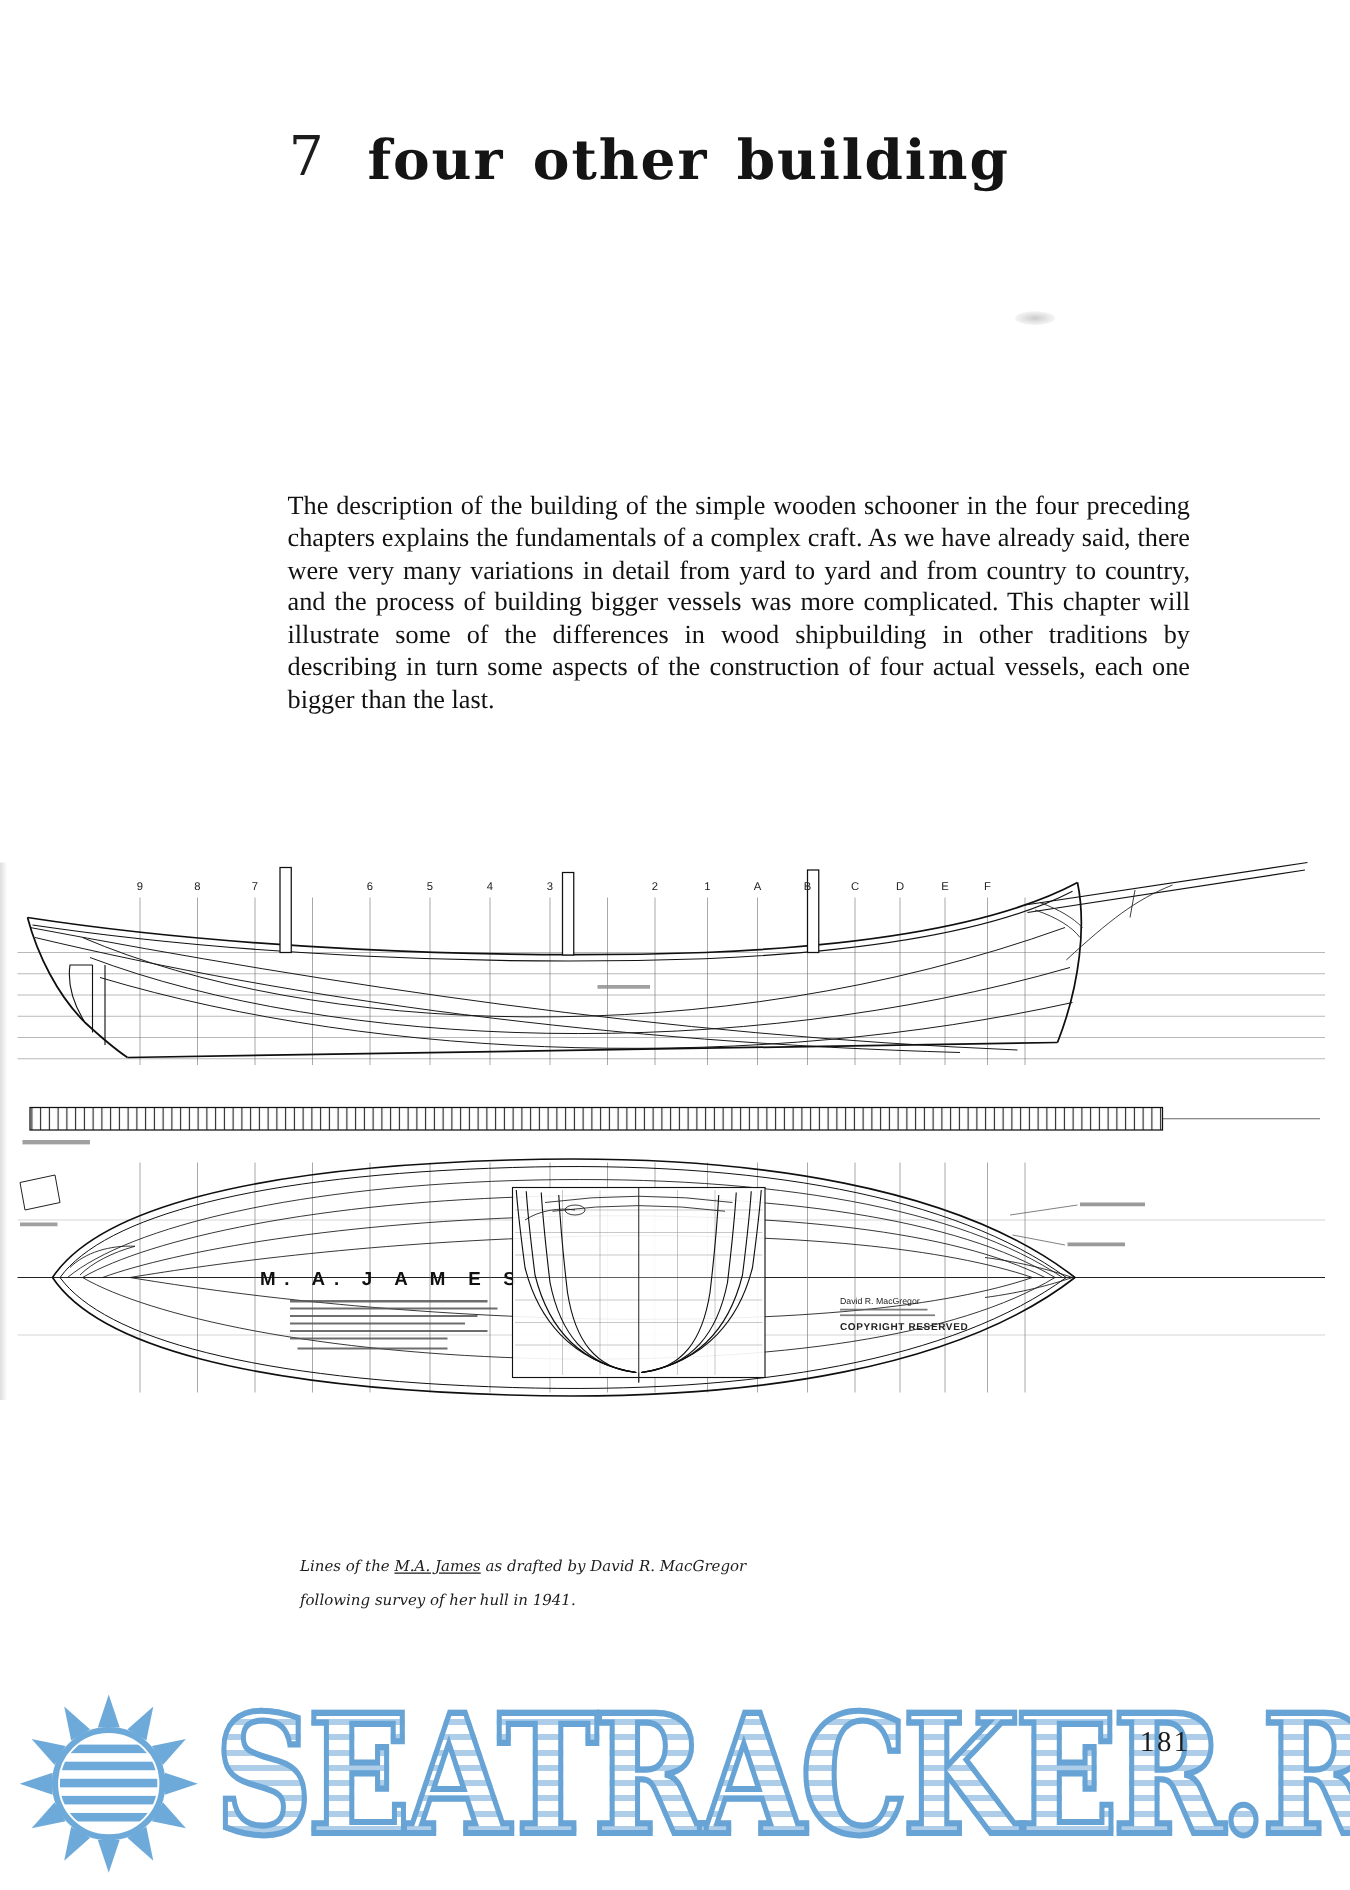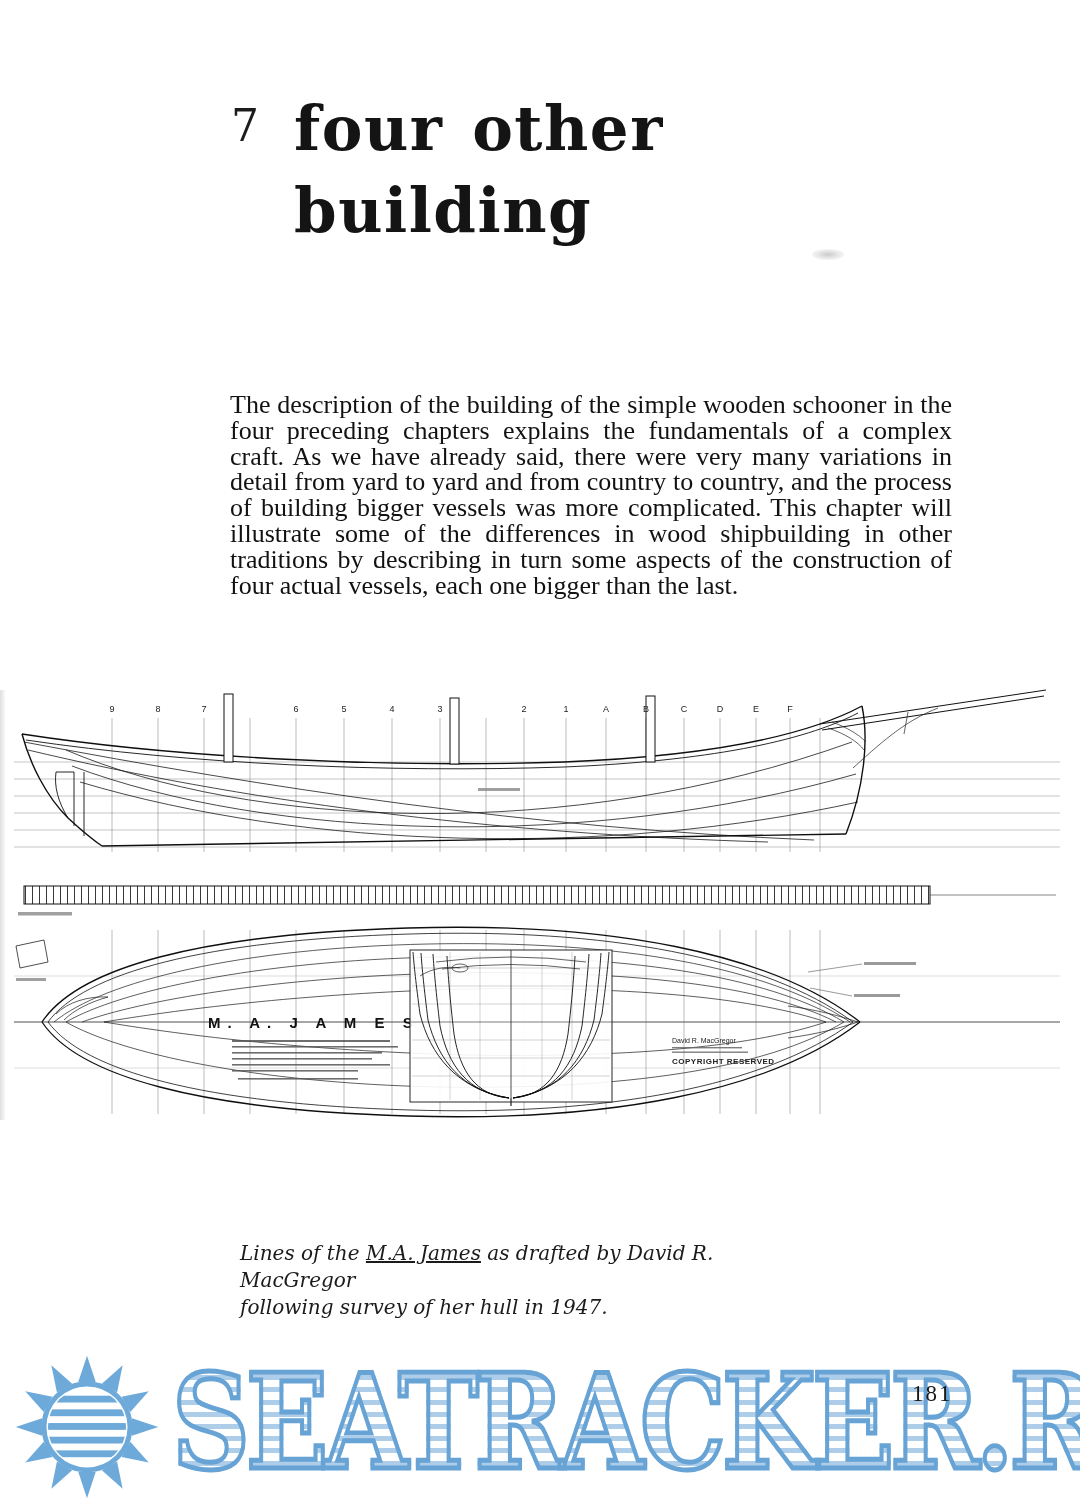--- a/index.html
+++ b/index.html
@@ -8,35 +8,35 @@
     background:#ffffff;overflow:hidden;
     font-family:"Liberation Serif", serif;color:#111;
   }
   
   .ch-num{
     position:absolute;left:231px;top:100px;
     font-family:"DejaVu Serif", serif;font-size:44px;color:#1c1c1c;
   }
   .ch-title{
     position:absolute;left:294px;top:88px;width:620px;
-    font-family:"DejaVu Serif", serif;font-weight:700;font-size:61px;
+    font-family:"DejaVu Serif", serif;font-weight:700;font-size:44px;
     letter-spacing:1.5px;word-spacing:6px;line-height:82px;color:#141414;
   }
   
   .body-par{
     position:absolute;left:230px;top:392px;width:722px;margin:0;
-    font-size:26px;line-height:25.8px;text-align:justify;color:#121212;
+    font-size:21px;line-height:25.8px;text-align:justify;color:#121212;
   }
   
   .drawing{position:absolute;left:8px;top:676px;width:1064px;height:486px;z-index:1;}
   
   .caption{
     position:absolute;left:240px;top:1240px;width:560px;
     font-family:"DejaVu Serif", serif;font-style:italic;
-    font-size:20px;line-height:27px;color:#1b1b1b;
+    font-size:12px;line-height:27px;color:#1b1b1b;
   }
   .caption .u{text-decoration:underline;}
   
   .pageno{
     position:absolute;left:912px;top:1381px;z-index:3;
     font-size:23px;letter-spacing:2px;color:#1a1a1a;text-align:center;
   }
   
   .watermark{
     position:absolute;left:0;top:1348px;width:1080px;height:152px;z-index:2;
@@ -295,21 +295,21 @@
           <path d="M 412,300 C 424,292 440,290 452,292"></path>
           <ellipse cx="452" cy="292" rx="8" ry="4"></ellipse>
           <line x1="503" y1="422" x2="503" y2="430"></line>
         </g>
       </g>
     </svg>
   </div>
 
   <div class="caption">
     <div><span>Lines of the </span><span class="u">M.A. James</span><span> as drafted by David R. MacGregor</span></div>
-    <div>following survey of her hull in 1947.</div>
+    <div>following survey of her hull in 1941.</div>
   </div>
 
   <div class="pageno">181</div>
 
   <div class="watermark">
     <svg class="wm-logo" width="166" height="150" viewBox="0 0 170 150">
       <defs>
           <clipPath id="sunclip">
             <circle cx="85" cy="78" r="40"></circle>
           </clipPath>

